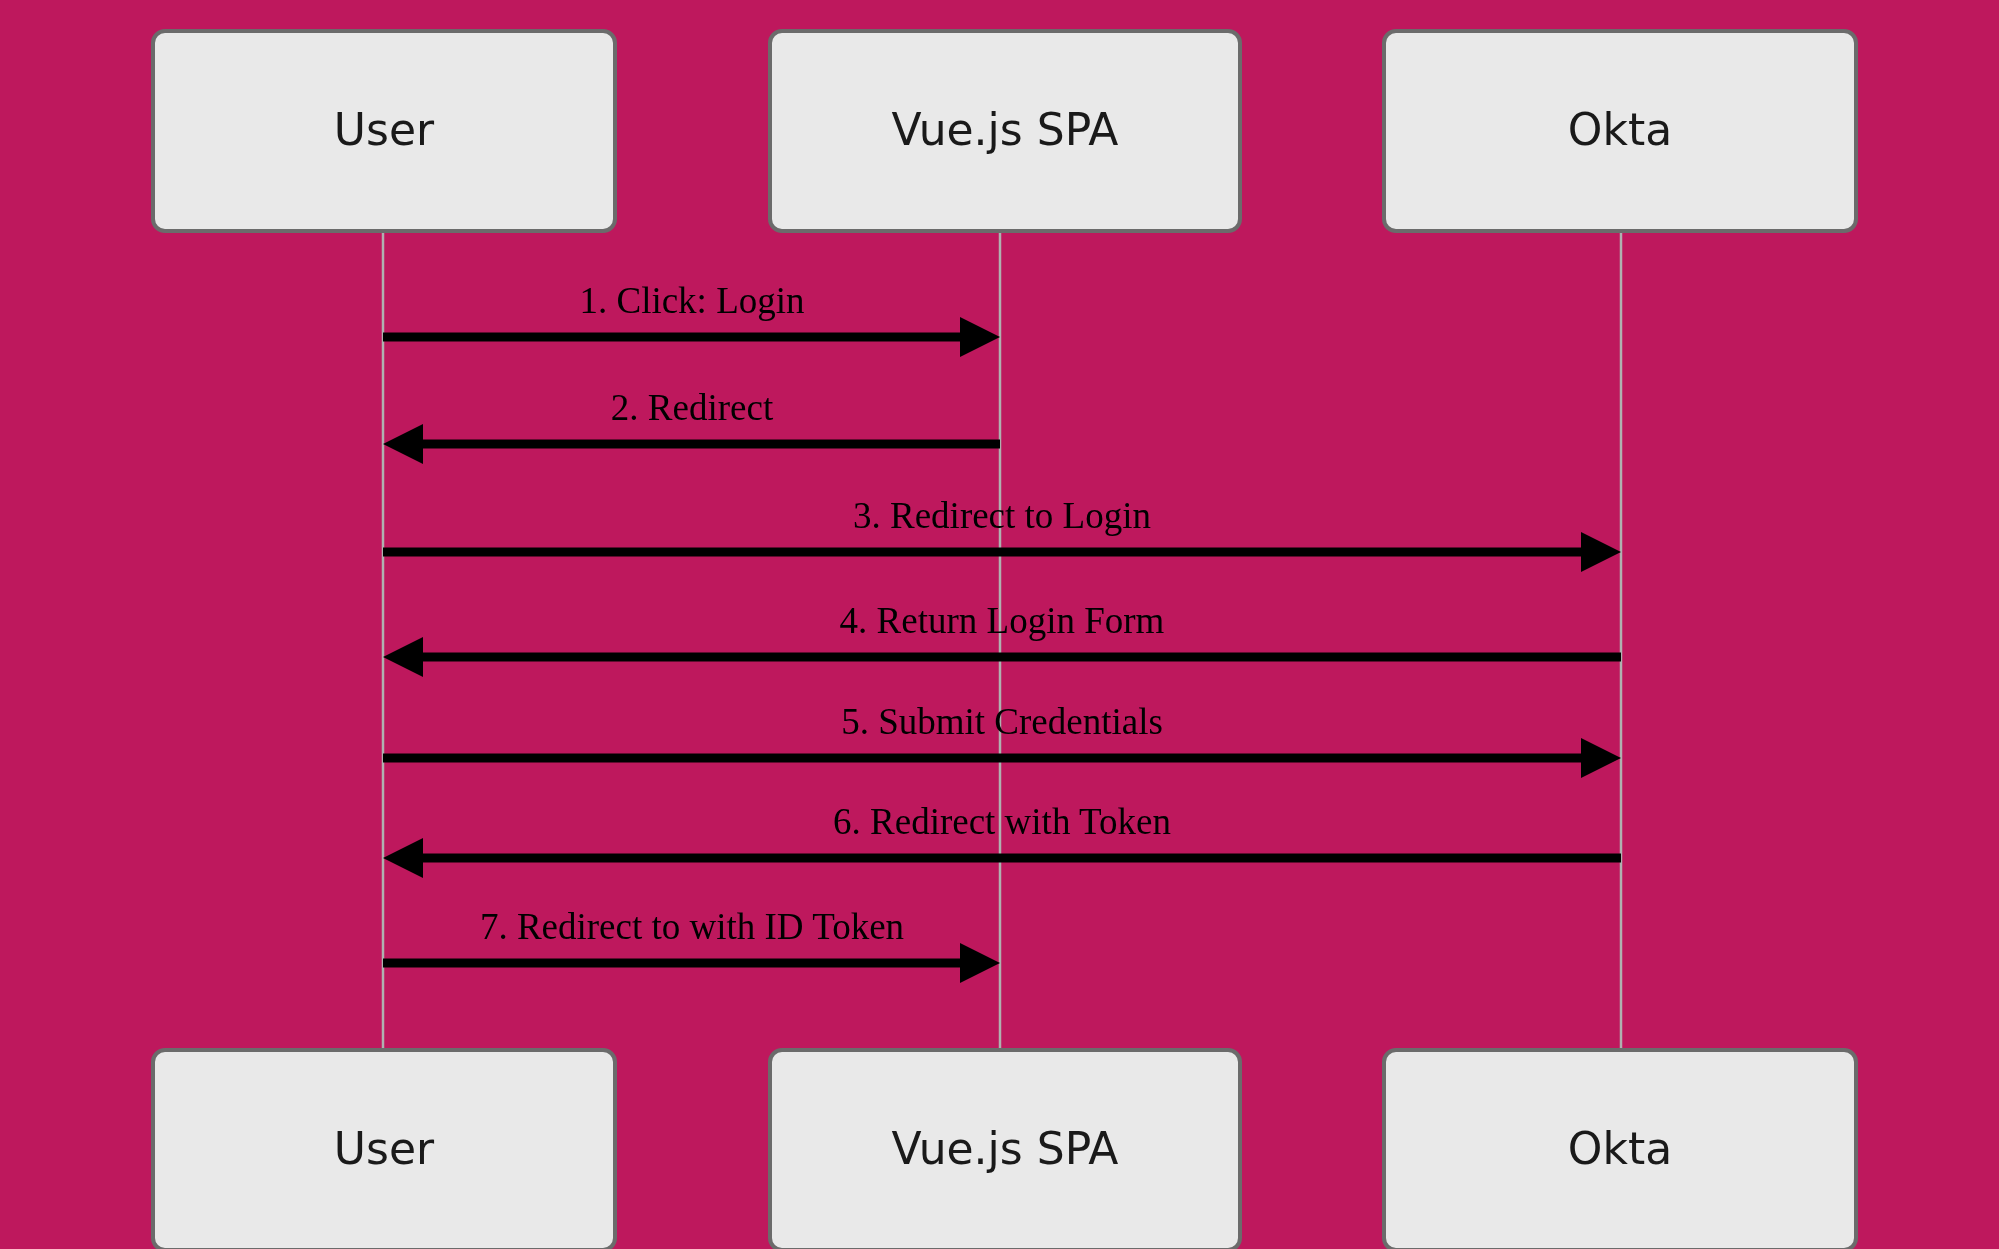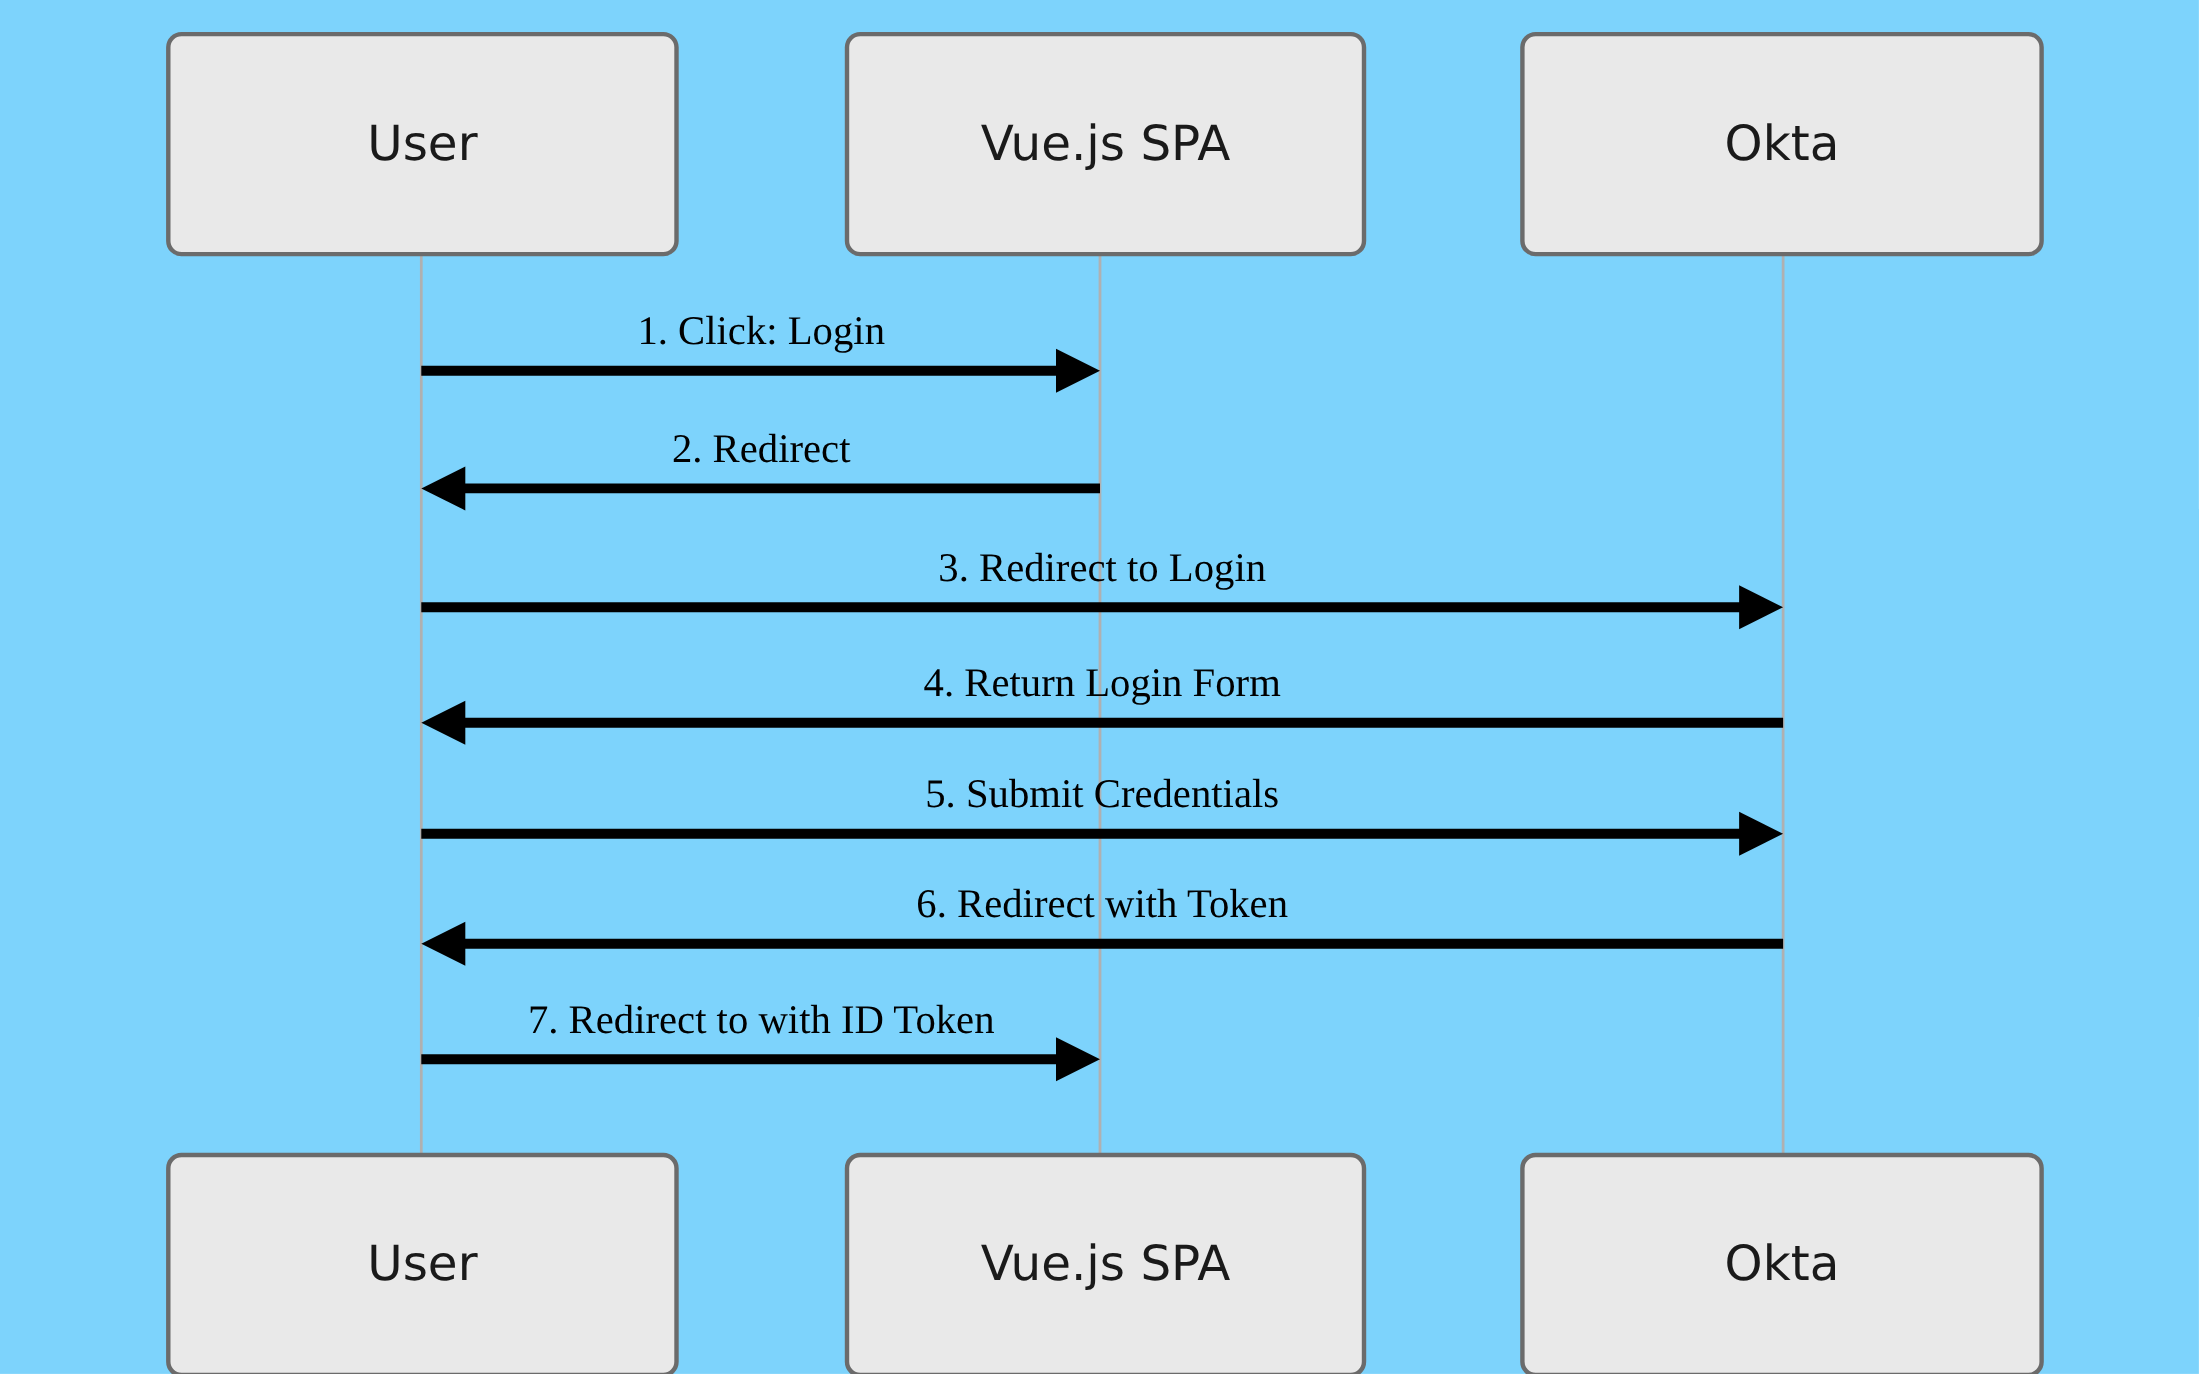--- a/index.html
+++ b/index.html
@@ -4,21 +4,21 @@
 <style>
   html, body {
     margin: 0;
     padding: 0;
     background: #ffffff;
   }
   #diagram-root {
     position: relative;
     width: 1999px;
     height: 1249px;
-    background: #7dd3fc;
+    background: #be185d;
     overflow: hidden;
     font-family: "Liberation Sans", sans-serif;
   }
   svg.diagram-canvas {
     position: absolute;
     top: 0;
     left: 0;
     width: 1999px;
     height: 1249px;
     display: block;

